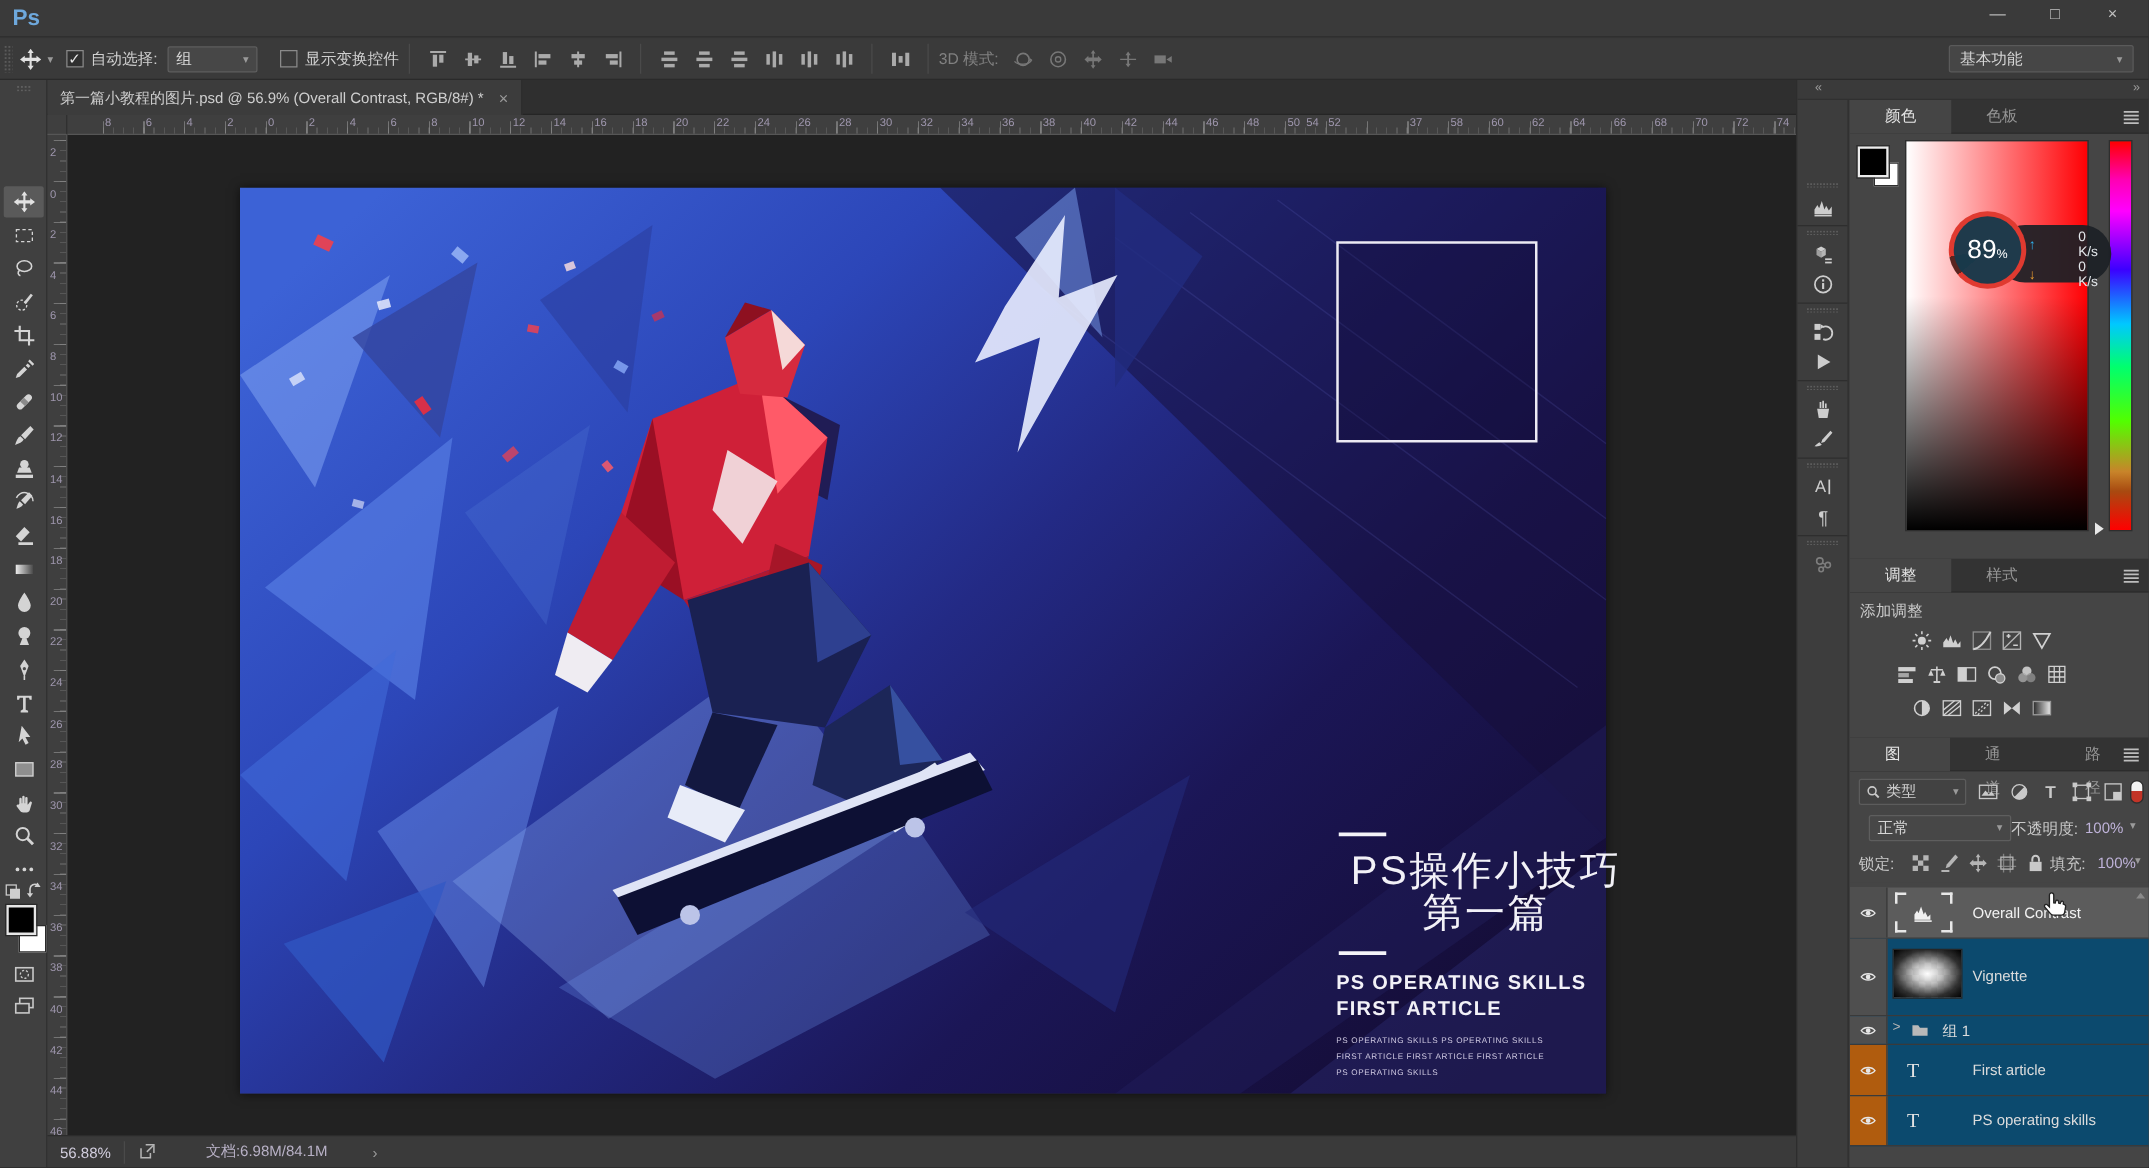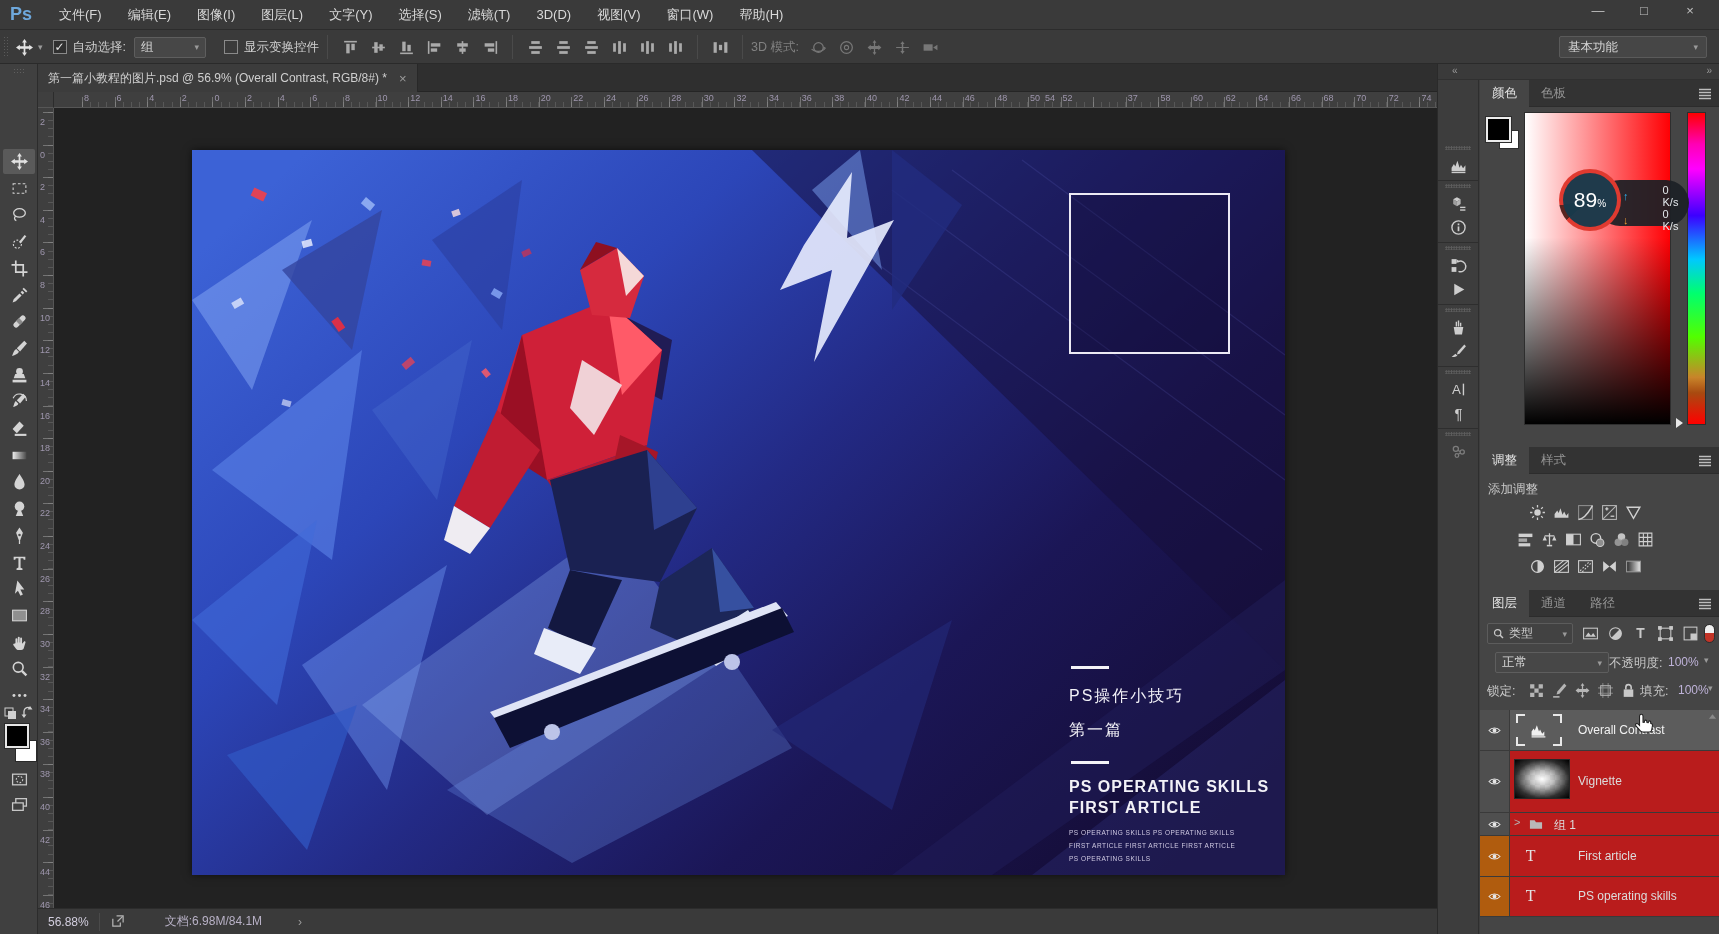--- a/index.html
+++ b/index.html
@@ -48,21 +48,21 @@
     background-size:100% 10px,100% 5px;background-position:28px bottom,28px bottom;background-repeat:no-repeat;}
   #vruler{position:absolute;left:38px;top:108px;width:16px;height:800px;background:#3f3f3f;border-right:1px solid #565656;overflow:hidden;
     background-image:repeating-linear-gradient(180deg,rgba(160,160,160,.55) 0 1px,transparent 1px 32.62px),repeating-linear-gradient(180deg,rgba(150,150,150,.28) 0 1px,transparent 1px 8.15px);
     background-size:10px 100%,5px 100%;background-position:right 4px,right 4px;background-repeat:no-repeat;}
   .rlabel{position:absolute;font-size:9px;color:#9e96ad;}
   #canvas-viewport{position:absolute;left:54px;top:108px;width:1383px;height:800px;background:#222222;overflow:hidden;}
   #artwork{position:absolute;left:138px;top:42px;width:1093px;height:725px;box-shadow:0 0 8px rgba(0,0,0,.6);}
   #art-square{position:absolute;left:877px;top:43px;width:161px;height:161px;border:2px solid #eceaf4;background:rgba(15,8,45,.25);}
   #art-text{position:absolute;left:877px;top:516px;width:240px;color:#f2f1f7;}
   .art-line{width:38px;height:3px;background:#f4f3f8;margin:0 0 10px 2px;}
-  .art-cn{font-size:16px;letter-spacing:2px;line-height:34px;font-weight:500;}
+  .art-cn{font-size:32px;letter-spacing:2px;line-height:34px;font-weight:500;text-align:center;}
   .art-en{font-size:16px;font-weight:bold;letter-spacing:1px;line-height:21px;}
   .art-small{font-size:6.5px;line-height:13px;color:#cfc9e2;letter-spacing:.5px;}
   #art-line2{margin-top:14px;margin-bottom:12px;}
   #art-small-block{margin-top:8px;}
 
   
   #statusbar{position:absolute;left:38px;top:908px;width:1399px;height:26px;background:#3a3a3a;border-top:1px solid #2c2c2c;display:flex;align-items:center;font-size:12px;}
   #status-zoom{color:#d2cede;padding:0 10px 0 10px;border-right:1px solid #4a4a4a;height:18px;line-height:18px;}
   #status-doc{color:#b8b1c6;margin-left:40px;}
   #status-chevron{color:#9a9a9a;margin-left:36px;font-size:12px;}
@@ -72,21 +72,21 @@
   #rightdock{position:absolute;left:1437px;top:64px;width:282px;height:870px;background:#3d3d3d;border-left:1px solid #2a2a2a;}
   #dock-header{position:absolute;left:0;top:0;width:282px;height:16px;background:#3a3a3a;border-bottom:1px solid #303030;font-size:10px;color:#9a9a9a;}
   #collapse-left{position:absolute;left:14px;top:1px;}
   #collapse-right{position:absolute;right:8px;top:1px;}
   #icon-strip{position:absolute;left:0;top:16px;width:41px;height:854px;background:#3d3d3d;border-right:1px solid #2e2e2e;}
   .strip-cell{position:absolute;left:0;width:40px;height:22px;display:flex;align-items:center;justify-content:center;}
   .strip-grip{position:absolute;left:7px;width:26px;height:4px;background-image:radial-gradient(#5d5d5d .9px,transparent 1px);background-size:2.6px 2.6px;}
   .strip-sep{position:absolute;left:0;width:40px;height:1px;background:#2e2e2e;}
   #panels{position:absolute;left:42px;top:16px;width:240px;height:854px;background:#454545;}
   .ptabbar{position:absolute;left:0;width:240px;height:27px;background:#333333;border-bottom:1px solid #2c2c2c;display:flex;}
-  .ptab{height:27px;padding:0 12px;font-size:12.5px;line-height:27px;color:#969696;}
+  .ptab{height:27px;padding:0 28px;font-size:12.5px;line-height:27px;color:#969696;}
   .ptab.active{background:#454545;color:#e3e3e3;}
   .pmenu{position:absolute;right:8px;top:7px;}
   .plabel{font-size:12.5px;color:#c9c9c9;}
 
   
   #cp-fg{position:absolute;left:6px;top:37px;width:25px;height:25px;background:#000;border:2px solid #ececec;outline:1px solid #2e2e2e;z-index:2;}
   #cp-bg{position:absolute;left:19px;top:50px;width:20px;height:19px;background:#fff;border:1px solid #2e2e2e;}
   #cp-field{position:absolute;left:44px;top:32px;width:147px;height:313px;border:1px solid #2e2e2e;
     background:linear-gradient(to top,#000 0%,rgba(0,0,0,0) 60%),linear-gradient(to right,#ffffff,#ff0004);}
   #cp-ramp{position:absolute;left:207px;top:32px;width:19px;height:313px;border:1px solid #2e2e2e;
@@ -101,21 +101,21 @@
   #lp-search{position:absolute;left:7px;top:5px;width:86px;height:21px;background:#424242;border:1px solid #5c5c5c;border-radius:2px;display:flex;align-items:center;padding:0 5px;font-size:12px;color:#d0d0d0;}
   #lp-search .caret{margin-left:auto;}
   .lp-filter-icon{position:absolute;top:7px;width:18px;height:17px;}
   #lp-toggle{position:absolute;left:224px;top:6px;width:11px;height:19px;border-radius:6px;background:linear-gradient(#f0f0f0 0 45%,#c33427 45% 100%);border:1px solid #2e2e2e;}
   #lp-blendrow{position:absolute;left:0;top:568px;width:240px;height:28px;}
   #lp-blend{position:absolute;left:7px;top:4px;width:114px;height:21px;}
   #lp-lockrow{position:absolute;left:0;top:596px;width:240px;height:28px;}
   .lock-icon{position:absolute;top:6px;width:16px;height:15px;}
   .pvalue{color:#bfb3d9;font-size:12px;}
   #layers-list{position:absolute;left:0;top:626px;width:240px;height:280px;background:#454545;overflow:hidden;}
-  .lrow{position:absolute;left:0;width:240px;background:#b91c1c;border-bottom:1px solid #3a3a3a;}
+  .lrow{position:absolute;left:0;width:240px;background:#0c4a6e;border-bottom:1px solid #3a3a3a;}
   .lrow.selected{background:#5c5c5c;}
   .eyecell{position:absolute;left:0;top:0;bottom:0;width:30px;border-right:1px solid #3a3a3a;background:#4f4f4f;display:flex;align-items:center;justify-content:center;}
   .eyecell.orange{background:#b05c0e;}
   .lname{position:absolute;left:98px;font-size:12px;color:#dcdcdc;white-space:nowrap;}
   .lrow.selected .lname{color:#f2f2f2;}
   .adj-thumb{position:absolute;left:36px;top:4px;width:46px;height:32px;}
   .adj-thumb .ck{position:absolute;width:9px;height:9px;border-color:#e8e8e8;border-style:solid;border-width:0;}
   .vignette-thumb{position:absolute;left:34px;top:8px;width:56px;height:40px;border:1px solid #272727;
      background-image:radial-gradient(ellipse at center,rgba(255,255,255,1) 0%,rgba(190,190,190,.85) 30%,rgba(40,40,40,.95) 70%,#000 100%),conic-gradient(#cfcfcf 0 25%,#8f8f8f 0 50%,#cfcfcf 0 75%,#8f8f8f 0);
      background-size:100% 100%,10px 10px;}
@@ -137,33 +137,20 @@
 
   #cursor-hand{position:absolute;left:1632px;top:713px;z-index:40;}
 </style>
 </head>
 <body>
 
 <div id="app">
 
   <div id="menubar">
     <span id="ps-logo">Ps</span>
-    <nav id="menu-items">
-        <span class="menu-item">文件(F)</span>
-        <span class="menu-item">编辑(E)</span>
-        <span class="menu-item">图像(I)</span>
-        <span class="menu-item">图层(L)</span>
-        <span class="menu-item">文字(Y)</span>
-        <span class="menu-item">选择(S)</span>
-        <span class="menu-item">滤镜(T)</span>
-        <span class="menu-item">3D(D)</span>
-        <span class="menu-item">视图(V)</span>
-        <span class="menu-item">窗口(W)</span>
-        <span class="menu-item">帮助(H)</span>
-      </nav>
     <div id="win-controls">
         <span class="winbtn">—</span>
         <span class="winbtn">□</span>
         <span class="winbtn">×</span>
       </div>
   </div>
 
   <div id="optionsbar">
     <div class="grip"></div>
     <span class="opt-icon" id="opt-tool-icon">

